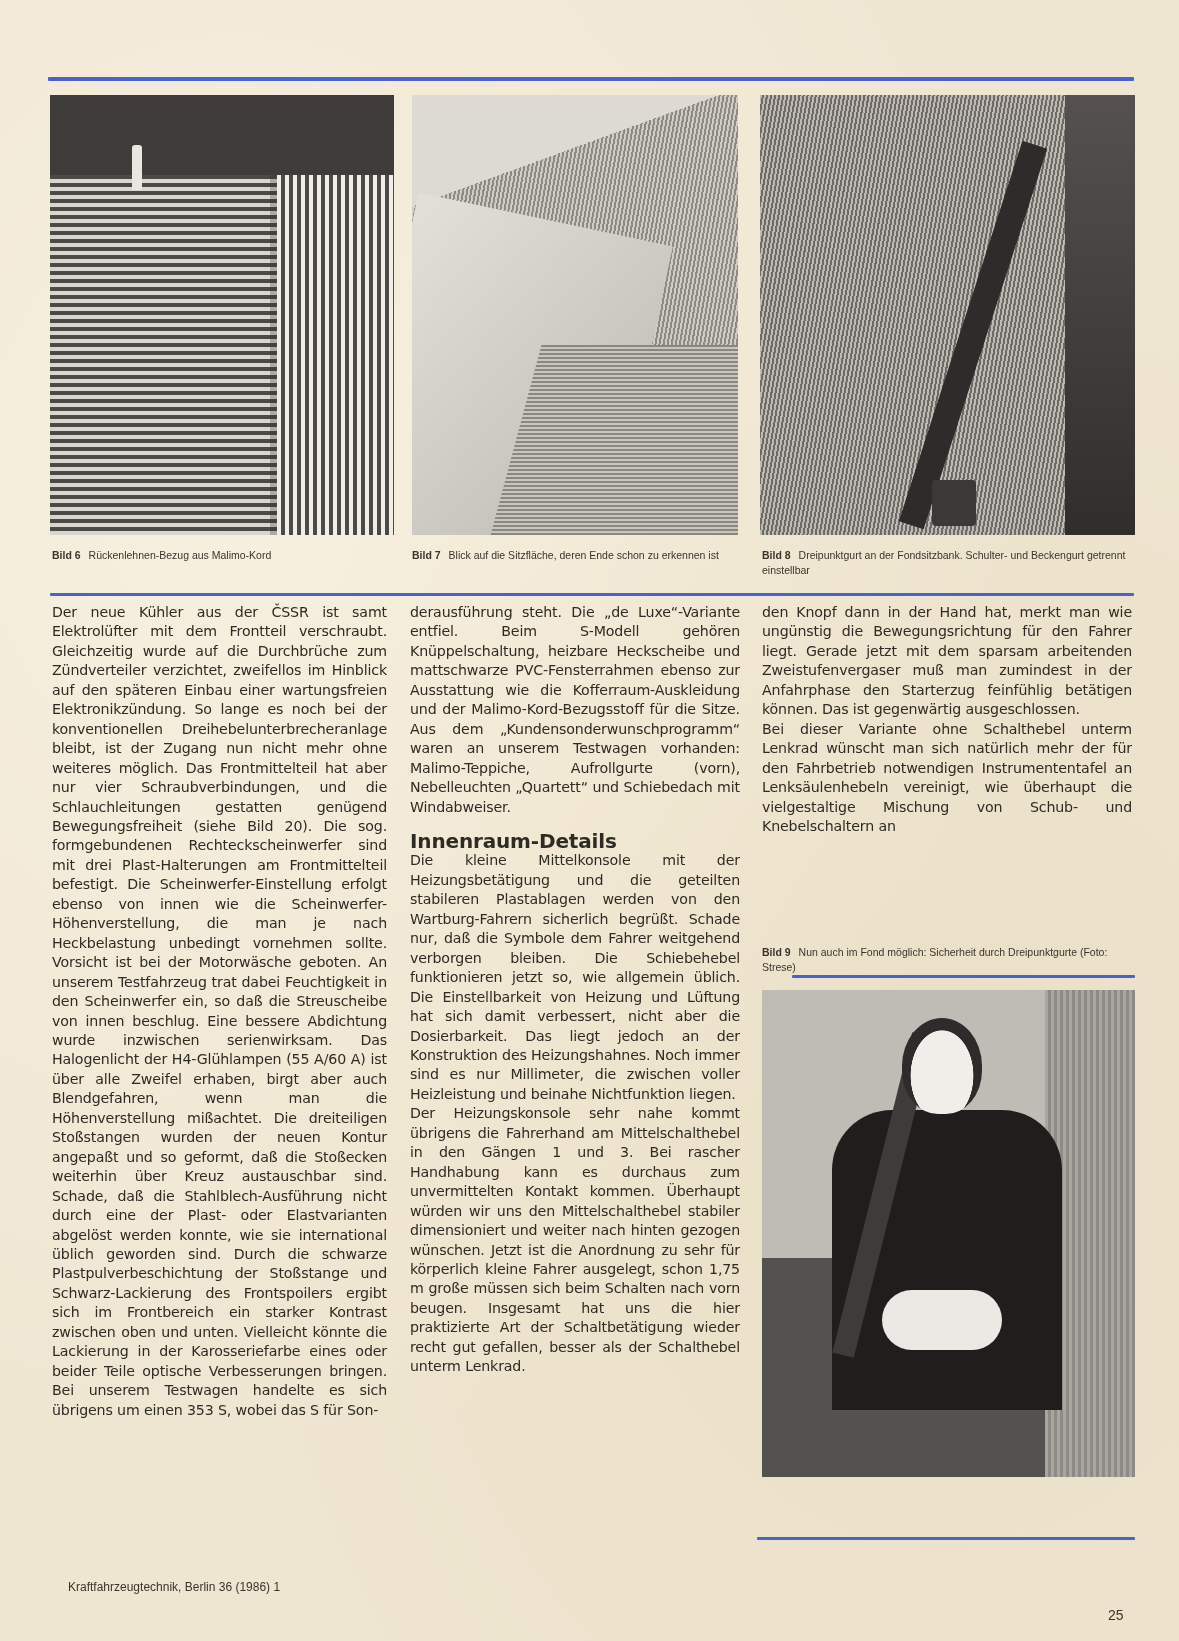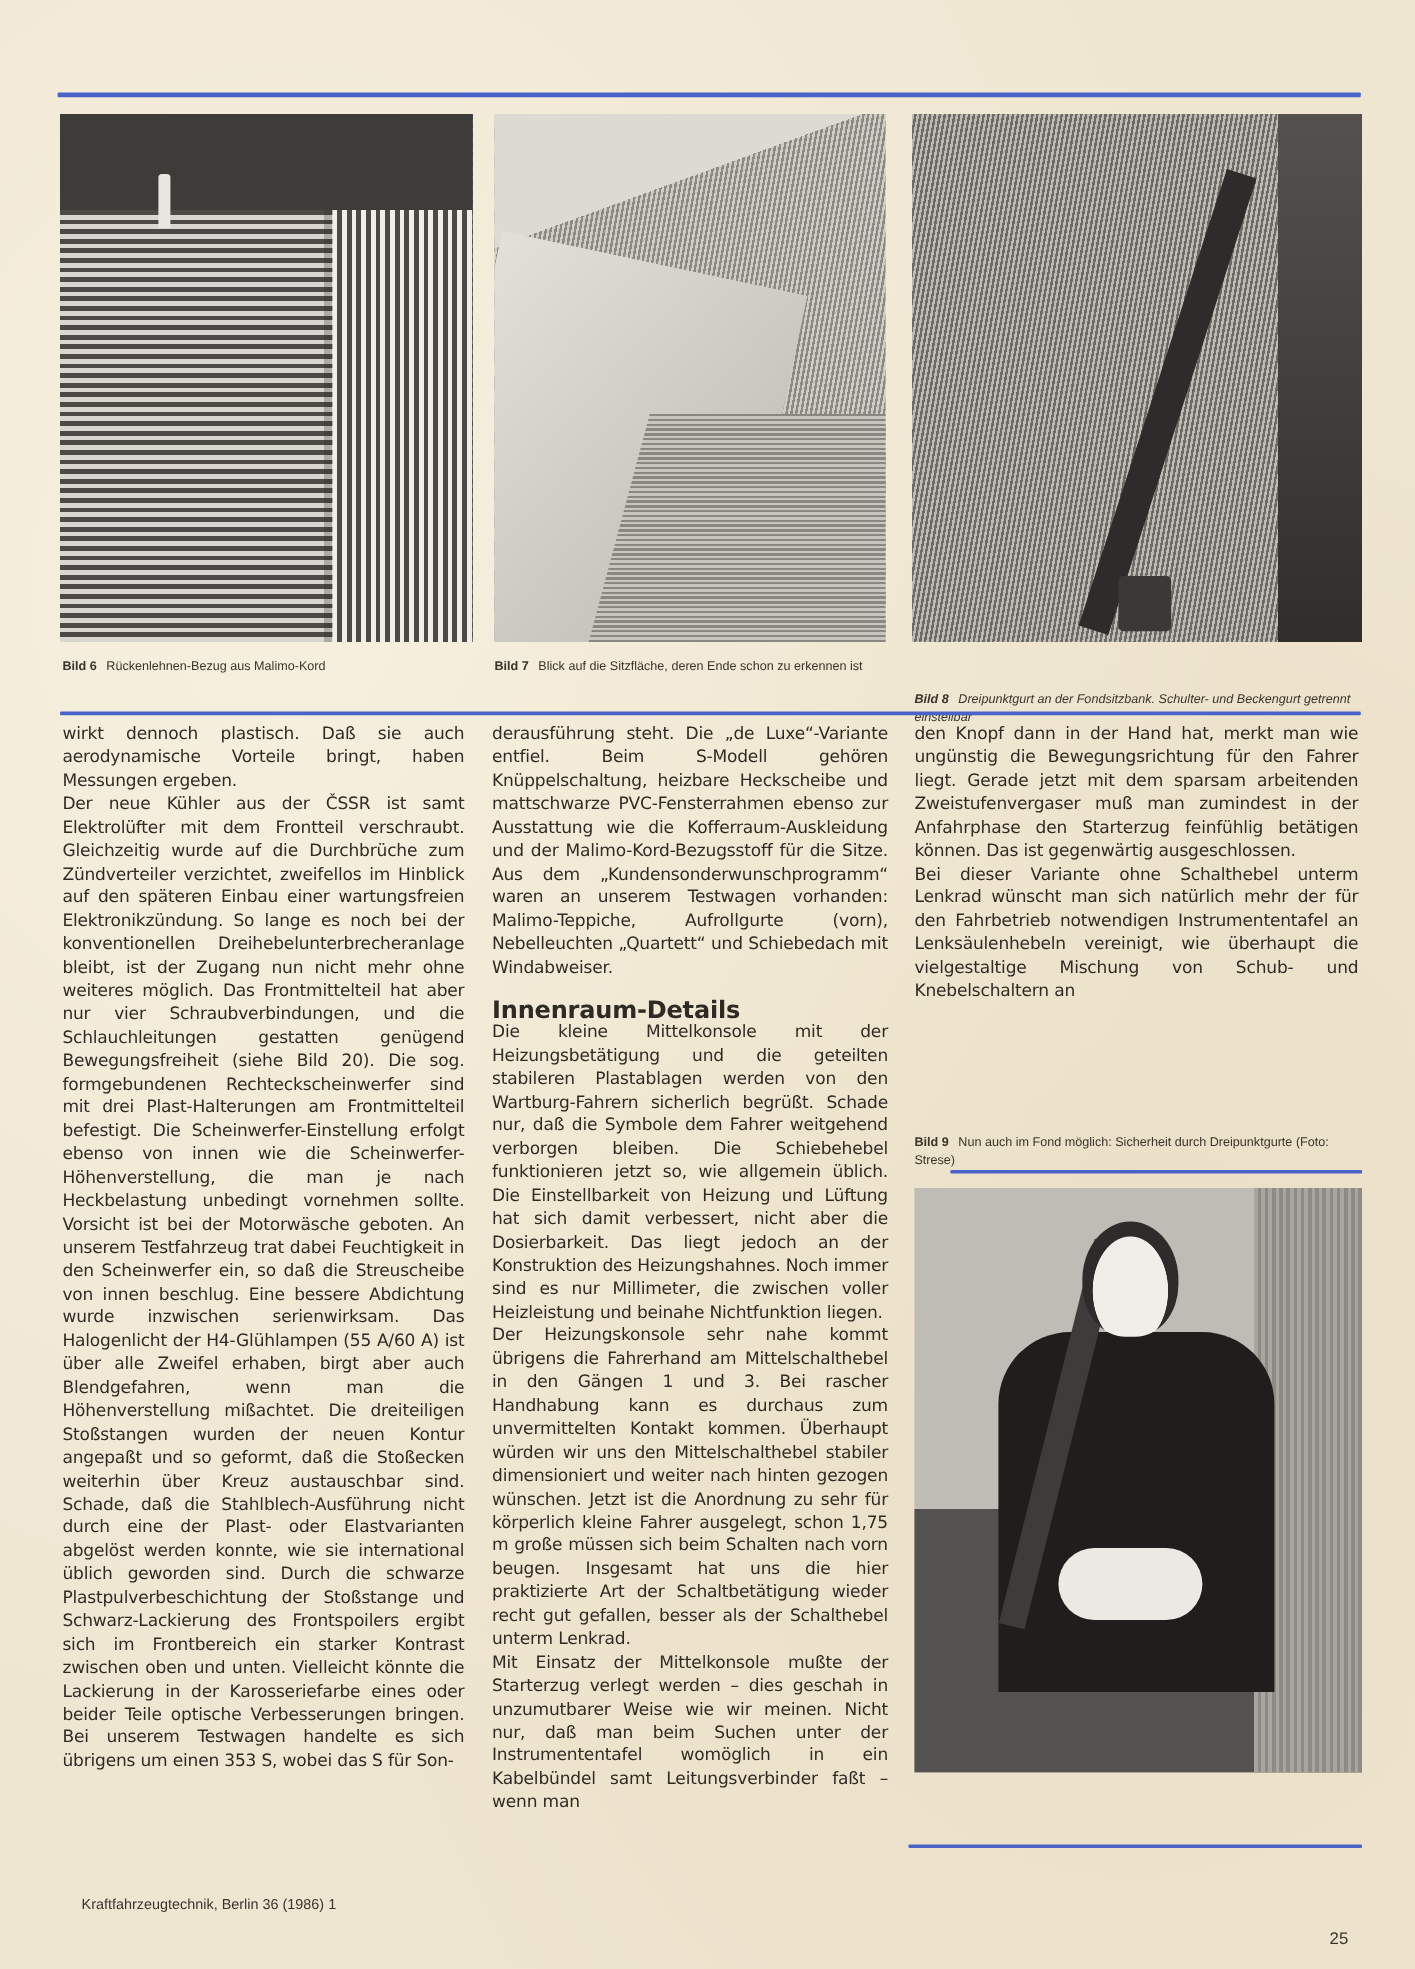--- a/index.html
+++ b/index.html
@@ -66,37 +66,35 @@
   <div class="belt"></div>
   <div class="buckle"></div>
 </div>
 
 <div class="caption" style="left:52px; top:548px; width:340px;">
   <b>Bild 6</b><span>Rückenlehnen-Bezug aus Malimo-Kord</span>
 </div>
 <div class="caption" style="left:412px; top:548px; width:326px;">
   <b>Bild 7</b><span>Blick auf die Sitzfläche, deren Ende schon zu erkennen ist</span>
 </div>
-<div class="caption" style="left:762px; top:576px; width:372px;font-style:italic;">
+<div class="caption" style="left:762px; top:548px; width:372px;">
   <b>Bild 8</b><span>Dreipunktgurt an der Fondsitzbank. Schulter- und Beckengurt getrennt einstellbar</span>
 </div>
 
 <div class="rule" style="left:50px; top:593px; width:1084px; height:3px;"></div>
 
 <div class="col" style="left:52px; top:603px; width:335px;">
-  <p>wirkt dennoch plastisch. Daß sie auch aerodynamische Vorteile bringt, haben Messungen ergeben.</p>
   <p>Der neue Kühler aus der ČSSR ist samt Elektrolüfter mit dem Frontteil verschraubt. Gleichzeitig wurde auf die Durchbrüche zum Zündverteiler verzichtet, zweifellos im Hinblick auf den späteren Einbau einer wartungsfreien Elektronikzündung. So lange es noch bei der konventionellen Dreihebelunterbrecheranlage bleibt, ist der Zugang nun nicht mehr ohne weiteres möglich. Das Frontmittelteil hat aber nur vier Schraubverbindungen, und die Schlauchleitungen gestatten genügend Bewegungsfreiheit (siehe Bild 20). Die sog. formgebundenen Rechteckscheinwerfer sind mit drei Plast-Halterungen am Frontmittelteil befestigt. Die Scheinwerfer-Einstellung erfolgt ebenso von innen wie die Scheinwerfer-Höhenverstellung, die man je nach Heckbelastung unbedingt vornehmen sollte. Vorsicht ist bei der Motorwäsche geboten. An unserem Testfahrzeug trat dabei Feuchtigkeit in den Scheinwerfer ein, so daß die Streuscheibe von innen beschlug. Eine bessere Abdichtung wurde inzwischen serienwirksam. Das Halogenlicht der H4-Glühlampen (55 A/60 A) ist über alle Zweifel erhaben, birgt aber auch Blendgefahren, wenn man die Höhenverstellung mißachtet. Die dreiteiligen Stoßstangen wurden der neuen Kontur angepaßt und so geformt, daß die Stoßecken weiterhin über Kreuz austauschbar sind. Schade, daß die Stahlblech-Ausführung nicht durch eine der Plast- oder Elastvarianten abgelöst werden konnte, wie sie international üblich geworden sind. Durch die schwarze Plastpulverbeschichtung der Stoßstange und Schwarz-Lackierung des Frontspoilers ergibt sich im Frontbereich ein starker Kontrast zwischen oben und unten. Vielleicht könnte die Lackierung in der Karosseriefarbe eines oder beider Teile optische Verbesserungen bringen. Bei unserem Testwagen handelte es sich übrigens um einen 353 S, wobei das S für Son-</p>
 </div>
 
 <div class="col" style="left:410px; top:603px; width:330px;">
   <p>derausführung steht. Die „de Luxe“-Variante entfiel. Beim S-Modell gehören Knüppelschaltung, heizbare Heckscheibe und mattschwarze PVC-Fensterrahmen ebenso zur Ausstattung wie die Kofferraum-Auskleidung und der Malimo-Kord-Bezugsstoff für die Sitze. Aus dem „Kundensonderwunschprogramm“ waren an unserem Testwagen vorhanden: Malimo-Teppiche, Aufrollgurte (vorn), Nebelleuchten „Quartett“ und Schiebedach mit Windabweiser.</p>
   <h3>Innenraum-Details</h3>
   <p>Die kleine Mittelkonsole mit der Heizungsbetätigung und die geteilten stabileren Plastablagen werden von den Wartburg-Fahrern sicherlich begrüßt. Schade nur, daß die Symbole dem Fahrer weitgehend verborgen bleiben. Die Schiebehebel funktionieren jetzt so, wie allgemein üblich. Die Einstellbarkeit von Heizung und Lüftung hat sich damit verbessert, nicht aber die Dosierbarkeit. Das liegt jedoch an der Konstruktion des Heizungshahnes. Noch immer sind es nur Millimeter, die zwischen voller Heizleistung und beinahe Nichtfunktion liegen.</p>
   <p>Der Heizungskonsole sehr nahe kommt übrigens die Fahrerhand am Mittelschalthebel in den Gängen 1 und 3. Bei rascher Handhabung kann es durchaus zum unvermittelten Kontakt kommen. Überhaupt würden wir uns den Mittelschalthebel stabiler dimensioniert und weiter nach hinten gezogen wünschen. Jetzt ist die Anordnung zu sehr für körperlich kleine Fahrer ausgelegt, schon 1,75 m große müssen sich beim Schalten nach vorn beugen. Insgesamt hat uns die hier praktizierte Art der Schaltbetätigung wieder recht gut gefallen, besser als der Schalthebel unterm Lenkrad.</p>
-  <p>Mit Einsatz der Mittelkonsole mußte der Starterzug verlegt werden – dies geschah in unzumutbarer Weise wie wir meinen. Nicht nur, daß man beim Suchen unter der Instrumententafel womöglich in ein Kabelbündel samt Leitungsverbinder faßt – wenn man</p>
 </div>
 
 <div class="col" style="left:762px; top:603px; width:370px;">
   <p>den Knopf dann in der Hand hat, merkt man wie ungünstig die Bewegungsrichtung für den Fahrer liegt. Gerade jetzt mit dem sparsam arbeitenden Zweistufenvergaser muß man zumindest in der Anfahrphase den Starterzug feinfühlig betätigen können. Das ist gegenwärtig ausgeschlossen.</p>
   <p>Bei dieser Variante ohne Schalthebel unterm Lenkrad wünscht man sich natürlich mehr der für den Fahrbetrieb notwendigen Instrumententafel an Lenksäulenhebeln vereinigt, wie überhaupt die vielgestaltige Mischung von Schub- und Knebelschaltern an</p>
 </div>
 
 <div class="rule" style="left:792px; top:975px; width:343px; height:3px;"></div>
 <div class="caption" style="left:762px; top:945px; width:372px;">
   <b>Bild 9</b><span>Nun auch im Fond möglich: Sicherheit durch Dreipunktgurte (Foto: Strese)</span>

